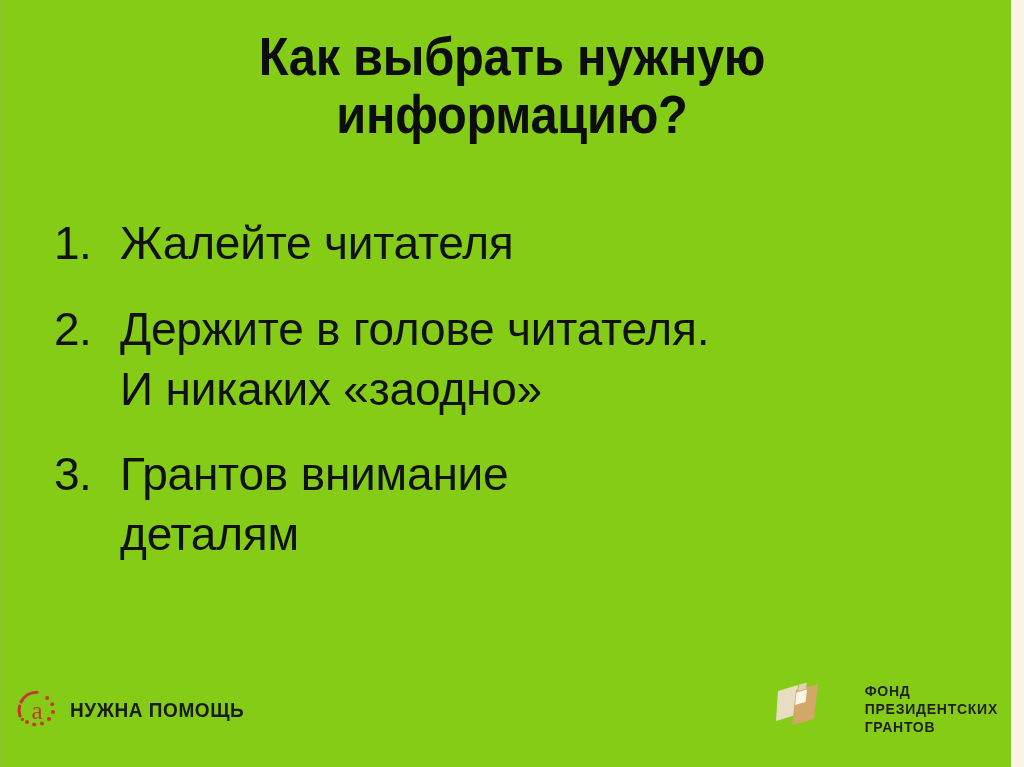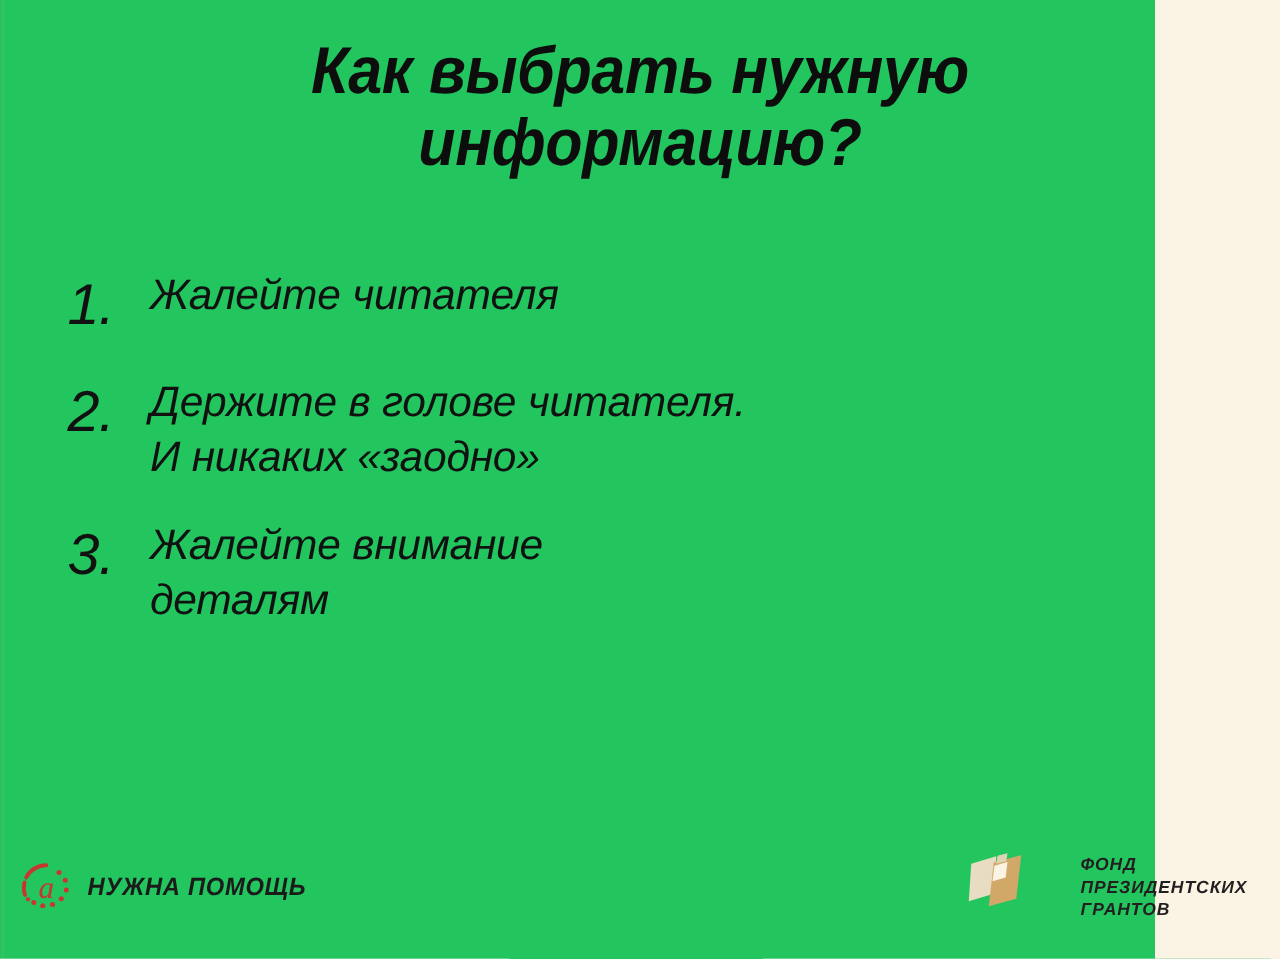--- a/index.html
+++ b/index.html
@@ -11,25 +11,24 @@
     width: 1024px;
     height: 767px;
     overflow: hidden;
     background: #fbf4e5;
     font-family: "Liberation Sans", "DejaVu Sans", sans-serif;
     -webkit-font-smoothing: antialiased;
   }
 
   .slide {
     position: relative;
-    width: 924px;
+    width: 1011px;
     height: 767px;
-    background: #22c55e;
+    background: #84cc16;
     box-sizing: border-box;
-    font-style: italic;
   }
 
   
   .edge-rule {
     position: absolute;
     left: 2px;
     top: 0;
     width: 1px;
     height: 767px;
     background: rgba(180, 168, 140, 0.28);
@@ -77,21 +76,21 @@
     flex: 0 0 auto;
     width: 66px;
     font-size: 46px;
     line-height: 1.30;
     font-weight: 400;
     color: #111111;
     letter-spacing: -0.5px;
   }
   .item-text {
     flex: 1 1 auto;
-    font-size: 34px;
+    font-size: 46px;
     line-height: 1.30;
     font-weight: 400;
     color: #111111;
     white-space: pre-line;
     letter-spacing: -0.2px;
   }
 
   
   .footer {
     position: absolute;
@@ -181,21 +180,21 @@
     </div>
 
     <div class="list-item">
       <div class="item-number">2.</div>
       <div class="item-text">Держите в голове читателя.
 И никаких «заодно»</div>
     </div>
 
     <div class="list-item">
       <div class="item-number">3.</div>
-      <div class="item-text">Жалейте внимание
+      <div class="item-text">Грантов внимание
 деталям</div>
     </div>
 
   </div>
 
   <div class="footer">
 
     <div class="logo-nuzhna">
       <div class="nuzhna-mark">
         <svg width="42" height="42" viewBox="0 0 42 42" aria-hidden="true">

